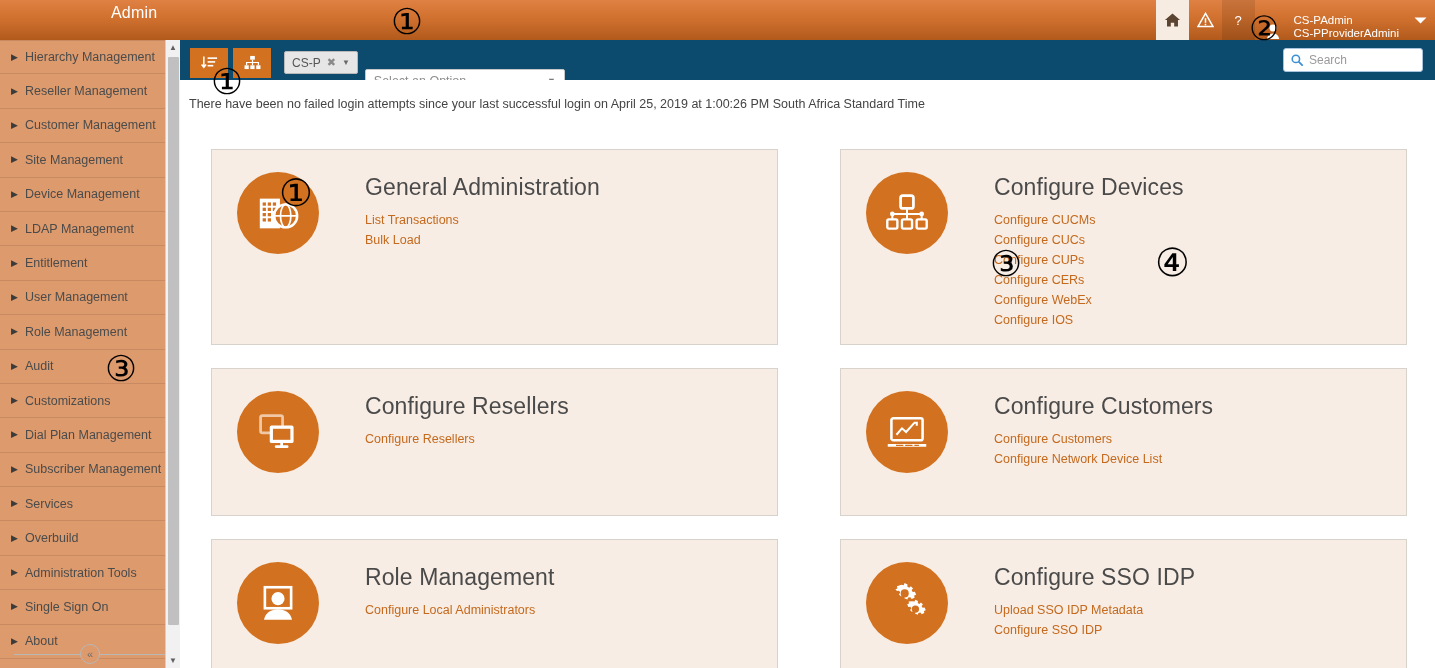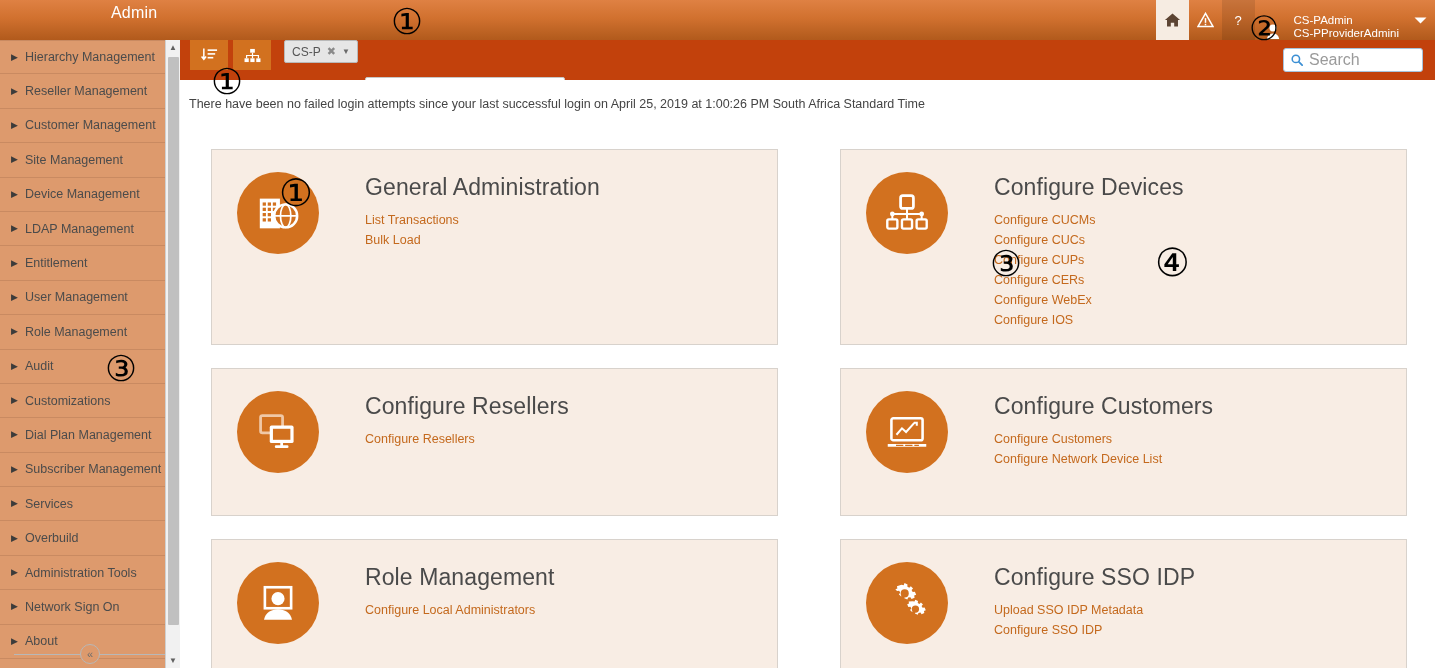--- a/index.html
+++ b/index.html
@@ -100,22 +100,22 @@
   .sb-thumb {
     position: absolute; left: 2px; top: 17px;
     width: 11px; height: 568px;
     background: #c0c0c0; border-radius: 1px;
   }
 
   
   .toolbar {
     position: absolute; left: 180px; top: 40px;
     width: 1255px; height: 45px;
-    background: #c2410c;
-    display: flex; 
+    background: #0c4a6e;
+    display: flex; align-items: center;
     padding-left: 10px;
   }
   .tb-icon-btn {
     width: 38px; height: 30px;
     background: #d2711f;
     display: flex; align-items: center; justify-content: center;
     margin-right: 5px; color: #ffffff;
   }
   .chip {
     height: 23px; background: #e6e6e6; border: 1px solid #b9b9b9;
@@ -130,21 +130,21 @@
     background: #ffffff; border: 1px solid #c7c7c7; border-radius: 2px;
     display: flex; align-items: center; justify-content: space-between;
     padding: 0 8px; font-size: 12.5px; color: #8d8d8d; margin-top: 37px;
   }
   .select-box .cv { color: #7a7a7a; font-size: 9px; }
   .search-box {
     position: absolute; right: 12px; top: 8px;
     width: 140px; height: 24px;
     background: #ffffff; border: 1px solid #a7c3dd; border-radius: 3px;
     display: flex; align-items: center; gap: 6px; padding: 0 7px;
-    font-size: 16px; color: #9a9a9a;
+    font-size: 12px; color: #9a9a9a;
   }
 
   
   .content {
     position: absolute; left: 180px; top: 80px;
     width: 1255px; height: 588px;
     background: #ffffff;
     overflow: hidden;
     padding-left: 8px;
   }
@@ -306,21 +306,21 @@
     <div class="nav-item">
       <span class="nav-arrow">▶</span>
       <span>Overbuild</span>
     </div>
     <div class="nav-item">
       <span class="nav-arrow">▶</span>
       <span>Administration Tools</span>
     </div>
     <div class="nav-item">
       <span class="nav-arrow">▶</span>
-      <span>Network Sign On</span>
+      <span>Single Sign On</span>
     </div>
     <div class="nav-item">
       <span class="nav-arrow">▶</span>
       <span>About</span>
     </div>
 
     <div class="collapse-wrap">
       <div class="collapse-line"></div>
       <div class="collapse-btn">«</div>
     </div>

